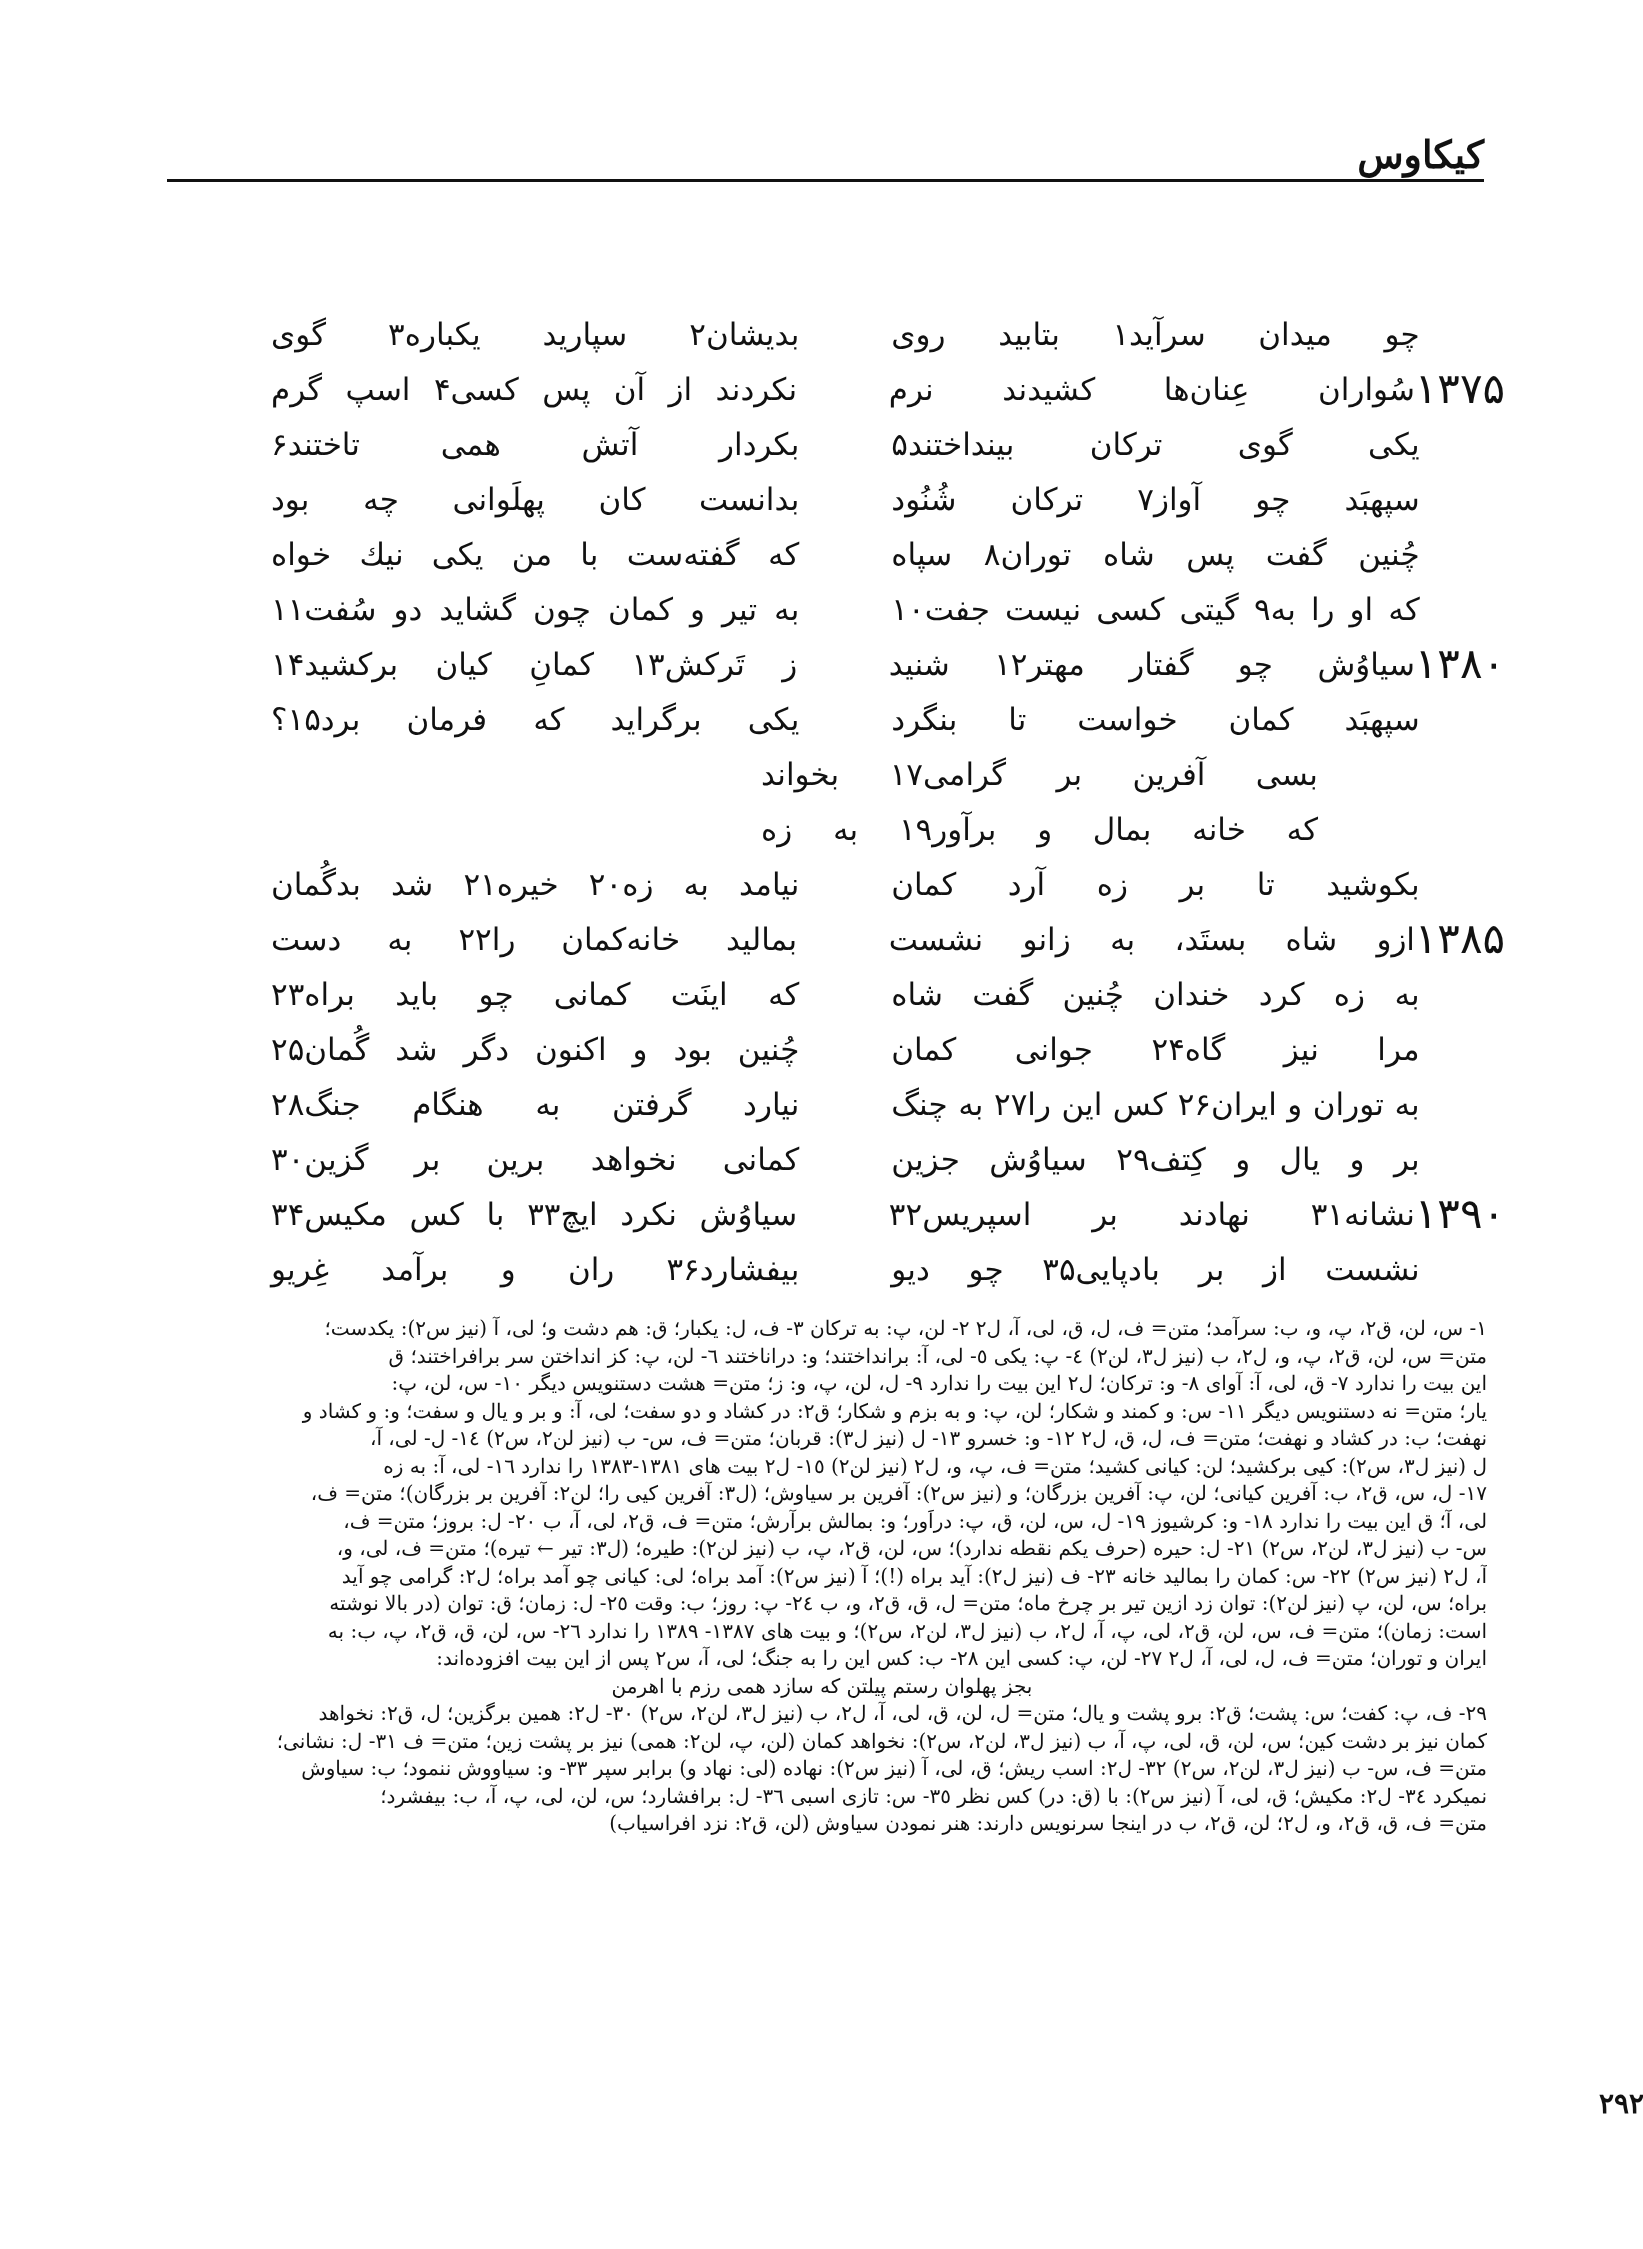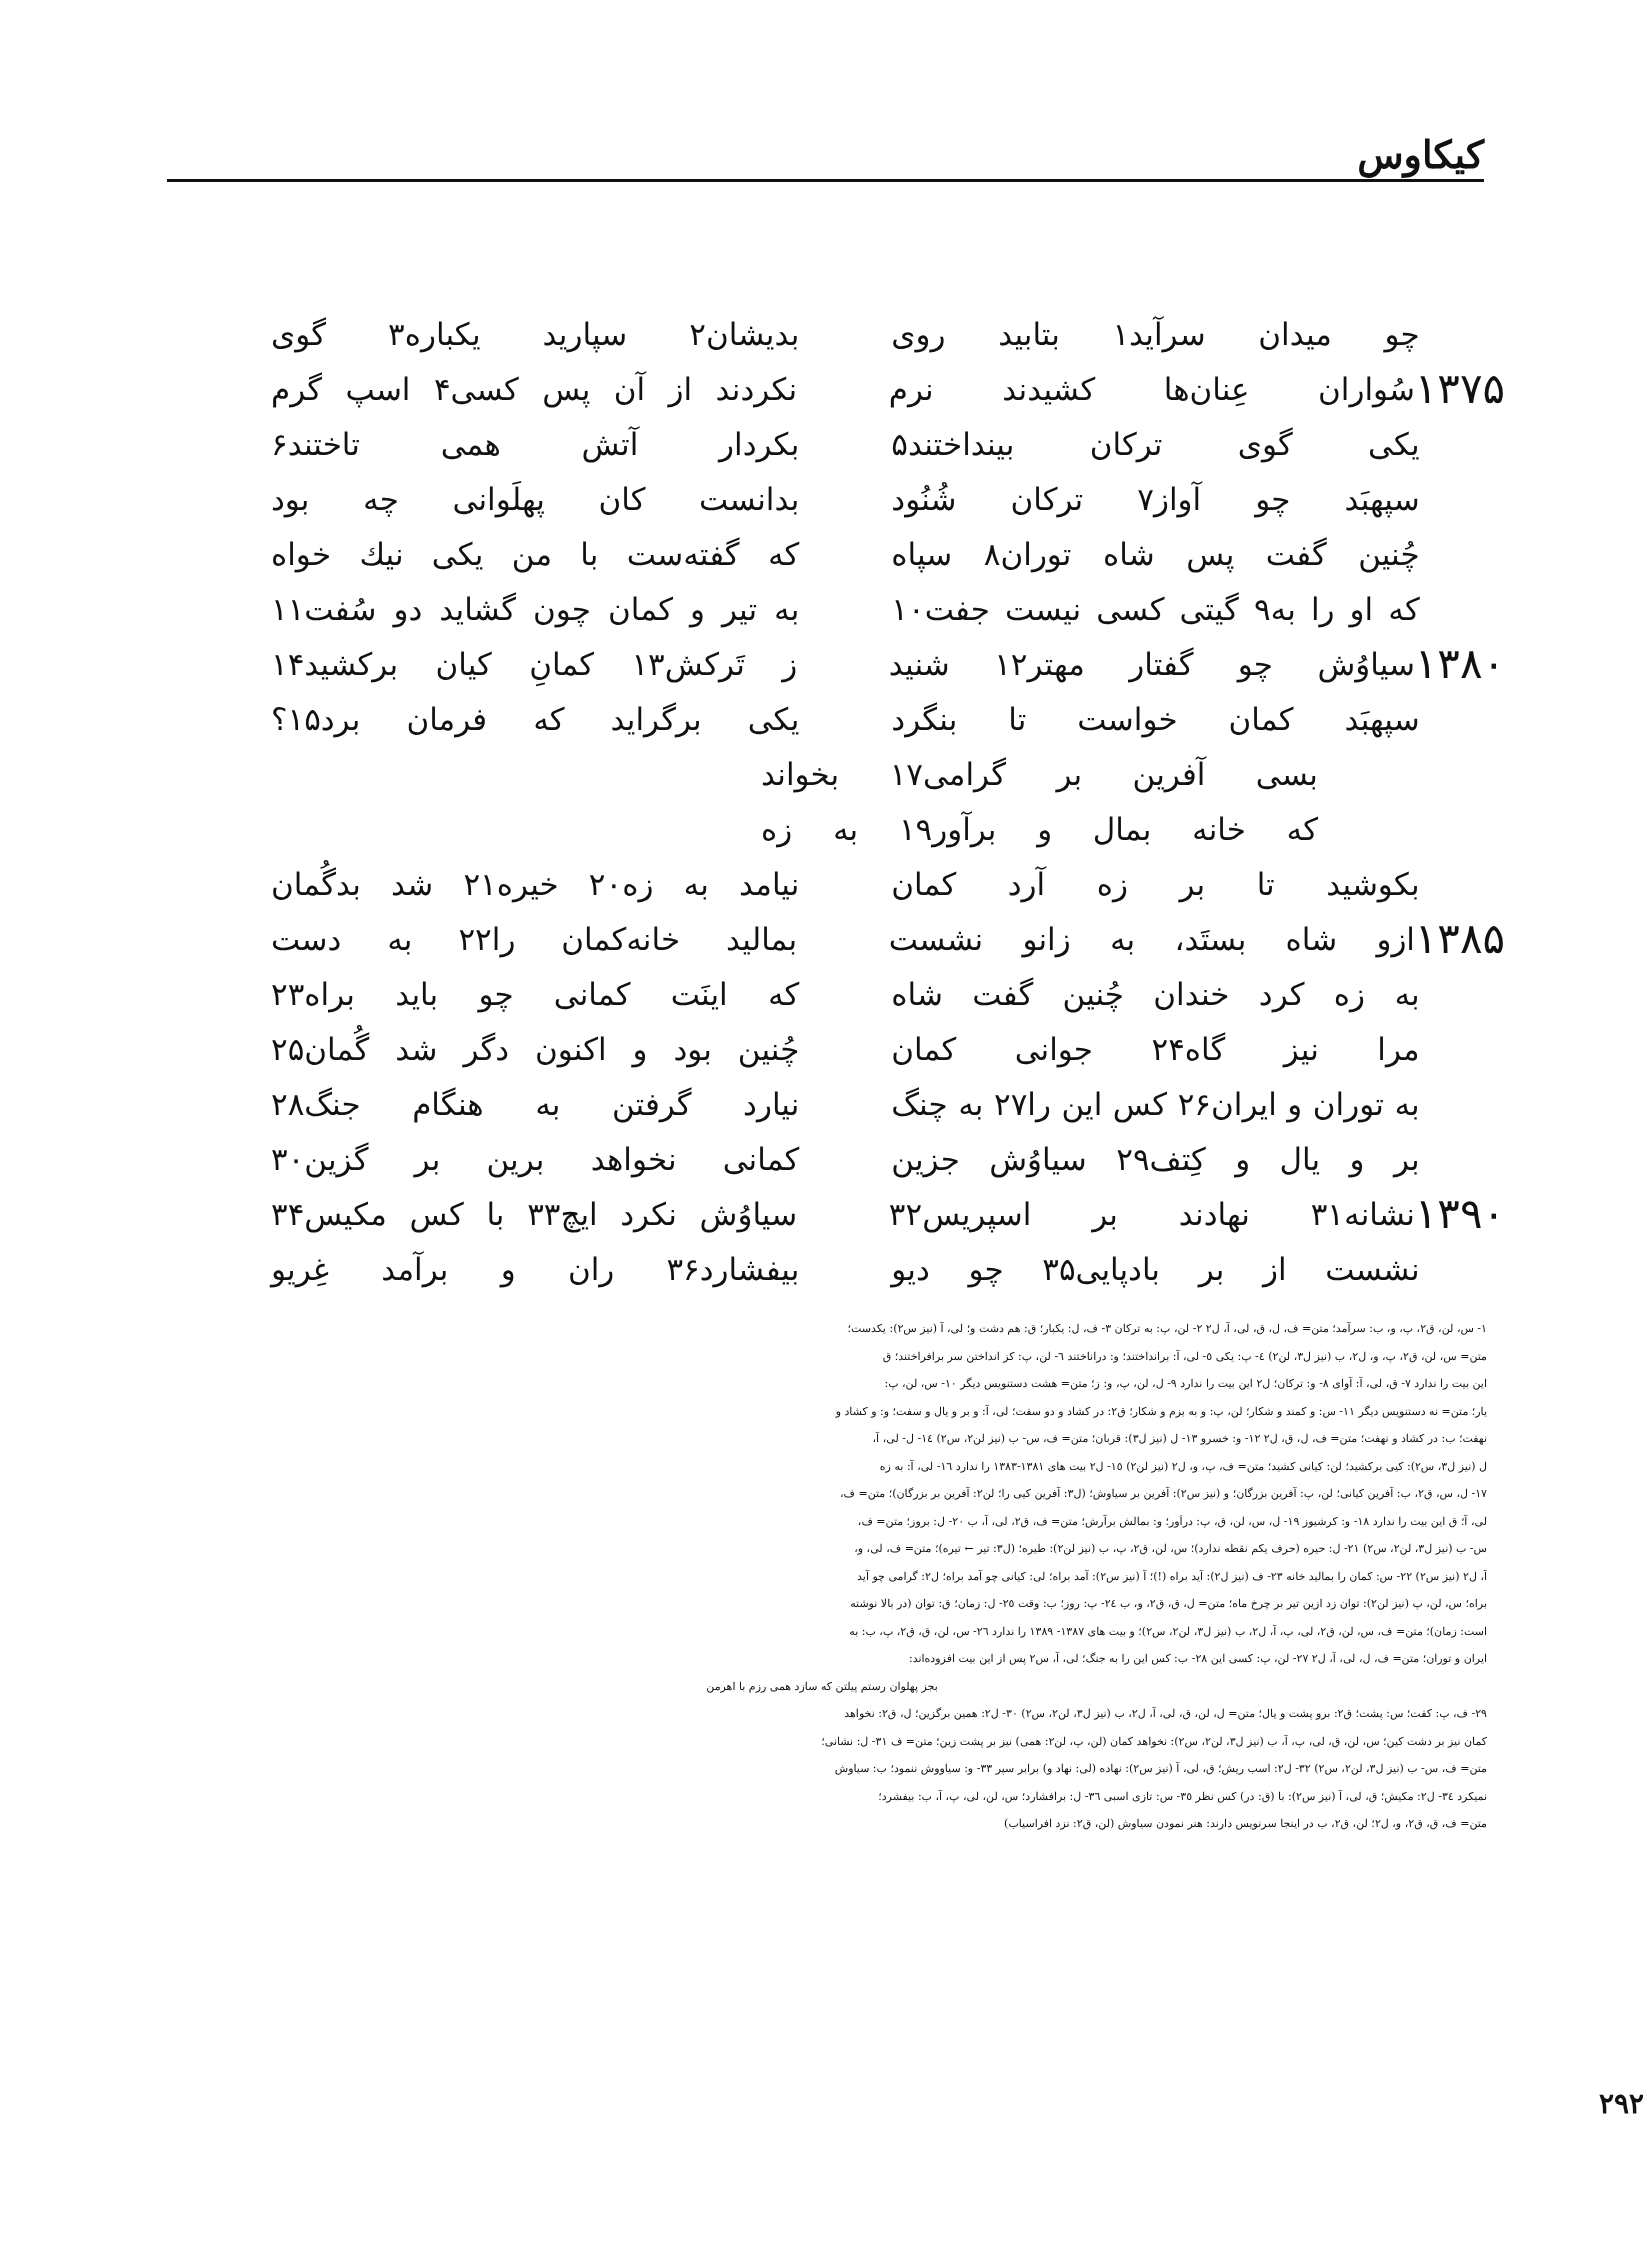--- a/index.html
+++ b/index.html
@@ -5,21 +5,21 @@
   html,body{margin:0;padding:0;background:#fff;}
   body{width:1644px;height:2250px;position:relative;font-family:"DejaVu Serif",serif;color:#111;overflow:hidden;}
   .title{position:absolute;right:160px;top:132px;font-size:38px;font-weight:bold;direction:rtl;}
   .rule{position:absolute;left:167px;right:160px;top:179px;height:2.8px;background:#111;}
   .verses{position:absolute;left:271px;right:139px;top:306px;direction:rtl;}
   .vrow{display:flex;height:55px;align-items:center;font-size:31px;}
   .vnum{width:90px;text-align:center;font-size:42px;}
   .h1{width:557px;text-align:justify;text-align-last:justify;}
   .gap{width:97px;}
   .h2{width:557px;text-align:justify;text-align-last:justify;}
-  .notes{position:absolute;left:157px;right:157px;top:1315px;direction:rtl;font-size:11px;line-height:27.5px;text-align:justify;}
+  .notes{position:absolute;left:157px;right:157px;top:1315px;direction:rtl;font-size:20px;line-height:27.5px;text-align:justify;}
   .note-line{white-space:nowrap;overflow:hidden;}
   .pageno{position:absolute;left:0;right:0;top:2087px;text-align:right;font-size:28px;font-weight:bold;}
 </style>
 </head>
 <body>
 
 <div class="title">کیکاوس</div>
 <div class="rule"></div>
 
 <div class="verses" id="verses">

